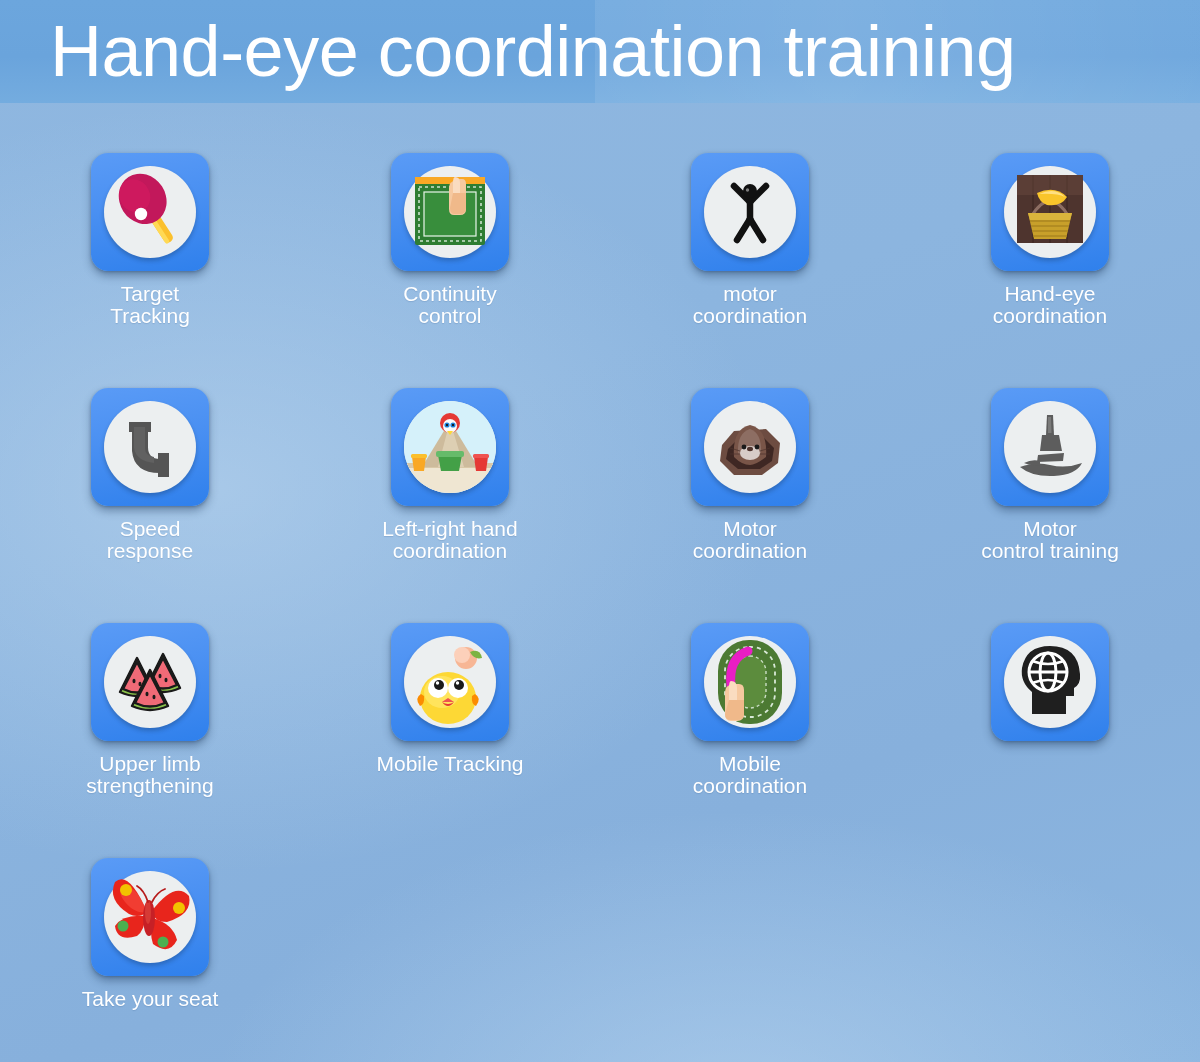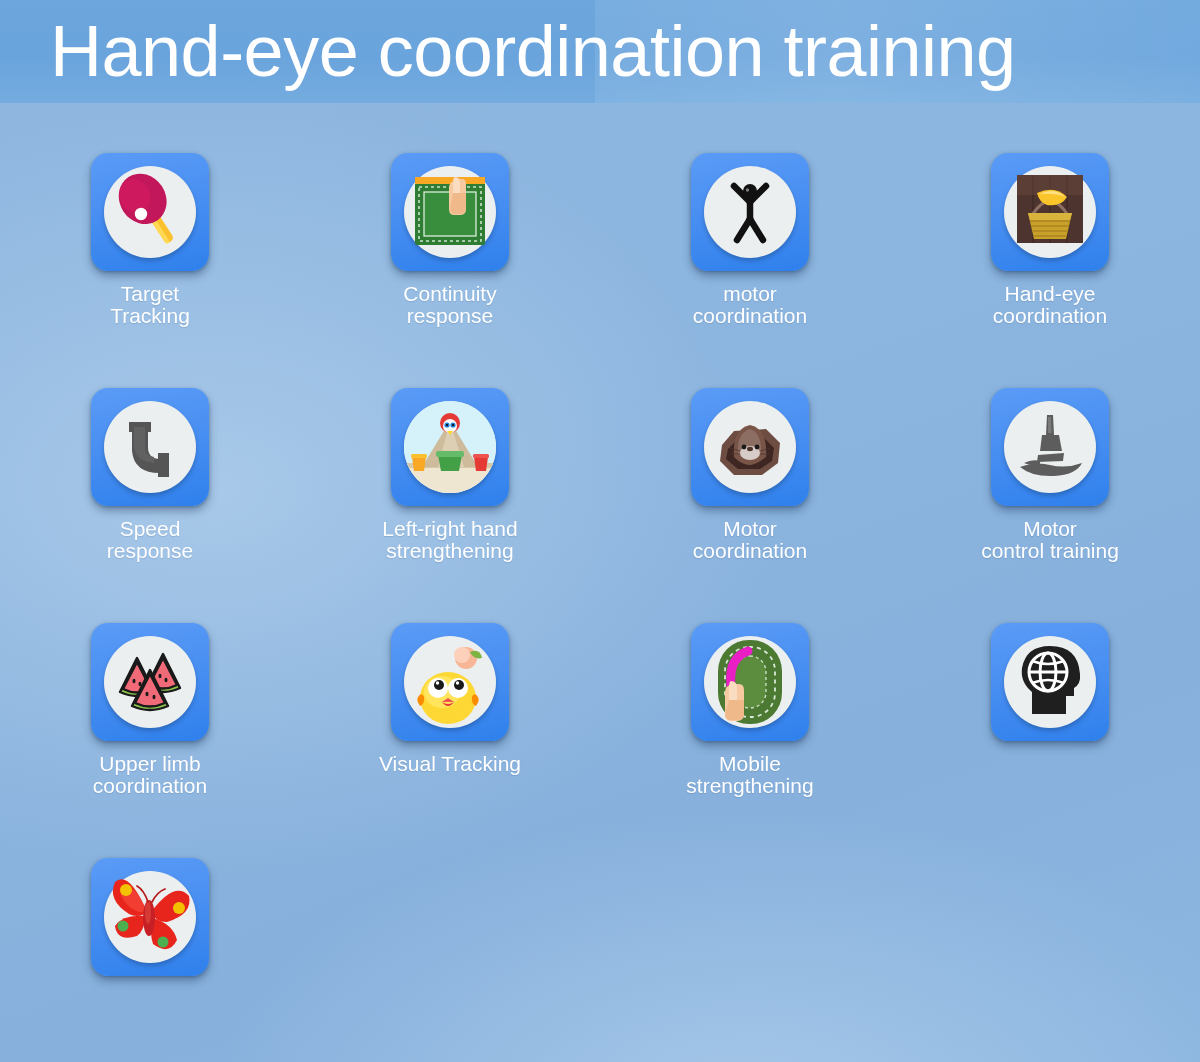--- a/index.html
+++ b/index.html
@@ -167,21 +167,21 @@
             <rect x="15" y="23" width="52" height="44" fill="#388e3c" stroke="#e8f5e9" stroke-width="1.2"></rect>
             <g transform="translate(40,6)">
               <path d="M6 4 L13 4 Q17 4 17 9 L17 34 Q17 40 11 40 L5 40 Q0 40 0 34 L0 14 Q0 8 3 7 Z" fill="#f6c9a0"></path>
               <path d="M6 2 Q11 2 11 8 L11 22 L4 22 L4 8 Q4 2 6 2 Z" fill="#fadcc0"></path>
               <path d="M4 18 L17 18 L17 33 Q17 39 11 39 L6 39 Q1 39 1 33 Z" fill="#f0b98a"></path>
             </g>
           </svg>
         </div>
       </div>
       <div class="label">Continuity
-response</div>
+control</div>
     </div>
 
     <div class="app-cell">
       <div class="tile">
         <div class="disc">
           <svg class="svgfill" viewBox="0 0 92 92">
             <g stroke="#111111" stroke-width="6.5" stroke-linecap="round" fill="none">
               <path d="M46 34 L46 54"></path>
               <path d="M46 36 L30 20"></path>
               <path d="M46 36 L62 20"></path>
@@ -263,21 +263,21 @@
             <path d="M34 54 L58 54 L55 70 L37 70 Z" fill="#43a047"></path>
             <rect x="32" y="50" width="28" height="6" rx="2" fill="#66bb6a"></rect>
             <path d="M8 56 L22 56 L20 70 L10 70 Z" fill="#f9a825"></path>
             <rect x="7" y="53" width="16" height="4" rx="1.5" fill="#fbc02d"></rect>
             <path d="M70 56 L84 56 L82 70 L72 70 Z" fill="#e53935"></path>
             <rect x="69" y="53" width="16" height="4" rx="1.5" fill="#ef5350"></rect>
           </svg>
         </div>
       </div>
       <div class="label">Left-right hand
-strengthening</div>
+coordination</div>
     </div>
 
     <div class="app-cell">
       <div class="tile">
         <div class="disc">
           <svg class="svgfill" viewBox="0 0 92 92">
             <path d="M18 44 L30 30 L62 28 L76 42 L74 62 L58 74 L30 74 L16 60 Z" fill="#6d4c41"></path>
             <path d="M24 48 L34 38 L60 37 L70 47 L68 60 L56 68 L34 68 L22 58 Z" fill="#3e2723"></path>
             <path d="M30 56 Q28 28 46 24 Q64 28 62 56 Q52 64 46 64 Q38 64 30 56 Z" fill="#795548"></path>
             <path d="M34 52 Q33 32 46 28 Q58 32 57 52 Q50 58 46 58 Q40 58 34 52 Z" fill="#8d6e63"></path>
@@ -334,21 +334,21 @@
                 <ellipse cx="36" cy="48" rx="1.5" ry="2.2"></ellipse>
               <ellipse cx="56" cy="40" rx="1.5" ry="2.2"></ellipse>
                 <ellipse cx="62" cy="44" rx="1.5" ry="2.2"></ellipse>
               <ellipse cx="43" cy="58" rx="1.5" ry="2.2"></ellipse>
                 <ellipse cx="50" cy="61" rx="1.5" ry="2.2"></ellipse>
             </g>
           </svg>
         </div>
       </div>
       <div class="label">Upper limb
-coordination</div>
+strengthening</div>
     </div>
 
     <div class="app-cell">
       <div class="tile">
         <div class="disc">
           <svg class="svgfill" viewBox="0 0 92 92">
             <g>
               <circle cx="62" cy="22" r="11" fill="#f7b695"></circle>
               <circle cx="58" cy="19" r="8" fill="#fcd0ba"></circle>
               <path d="M66 16 Q76 12 78 22 Q70 24 66 16 Z" fill="#7cb342"></path>
@@ -363,42 +363,42 @@
               <circle cx="35" cy="49" r="5" fill="#1a1a1a"></circle>
               <circle cx="55" cy="49" r="5" fill="#1a1a1a"></circle>
               <circle cx="33.5" cy="47" r="1.7" fill="#ffffff"></circle>
               <circle cx="53.5" cy="47" r="1.7" fill="#ffffff"></circle>
               <path d="M38 66 Q44 74 50 66 Q44 70 38 66 Z" fill="#e53935"></path>
               <path d="M38 66 L50 66 L44 62 Z" fill="#ef5350"></path>
             </g>
           </svg>
         </div>
       </div>
-      <div class="label">Visual Tracking</div>
+      <div class="label">Mobile Tracking</div>
     </div>
 
     <div class="app-cell">
       <div class="tile">
         <div class="disc">
           <svg class="svgfill" viewBox="0 0 92 92">
             <rect x="14" y="4" width="64" height="84" rx="31" fill="#4c7a33"></rect>
             <rect x="21" y="11" width="50" height="70" rx="24" fill="none" stroke="#e8f5e9" stroke-width="1.8" stroke-dasharray="4 4" opacity="0.9"></rect>
             <rect x="30" y="20" width="32" height="52" rx="16" fill="#5c8c3d"></rect>
             <rect x="30" y="20" width="32" height="52" rx="16" fill="none" stroke="#e8f5e9" stroke-width="1.4" stroke-dasharray="3 3" opacity="0.8"></rect>
             <path d="M27 50 Q24 22 44 15" fill="none" stroke="#e91ec4" stroke-width="9" stroke-linecap="round"></path>
             <g transform="translate(21,44)">
               <path d="M6 4 L14 4 Q19 4 19 10 L19 34 Q19 41 12 41 L6 41 Q0 41 0 34 L0 14 Q0 7 3 6 Z" fill="#f6c9a0"></path>
               <path d="M6 1 Q12 1 12 8 L12 23 L4 23 L4 8 Q4 1 6 1 Z" fill="#fadcc0"></path>
               <path d="M4 20 L19 20 L19 34 Q19 40 12 40 L6 40 Q0 40 0 34 Z" fill="#f0b98a"></path>
             </g>
           </svg>
         </div>
       </div>
       <div class="label">Mobile
-strengthening</div>
+coordination</div>
     </div>
 
     <div class="app-cell">
       <div class="tile">
         <div class="disc">
           <svg class="svgfill" viewBox="0 0 92 92">
             <path d="M46 10 Q74 10 76 38 Q77 48 70 52 L70 60 L62 60 L62 78 L28 78 L28 56 Q16 46 18 32 Q22 10 46 10 Z" fill="#1f1f1f"></path>
             <circle cx="44" cy="36" r="19" fill="none" stroke="#ffffff" stroke-width="3"></circle>
             <ellipse cx="44" cy="36" rx="8" ry="19" fill="none" stroke="#ffffff" stroke-width="3"></ellipse>
             <path d="M25 36 L63 36" stroke="#ffffff" stroke-width="3"></path>
@@ -427,20 +427,21 @@
                 <path d="M55 40 Q60 30 68 27"></path>
               </g>
               <circle cx="29" cy="28" r="6" fill="#f2c200"></circle>
               <circle cx="82" cy="46" r="6" fill="#f2c200"></circle>
               <circle cx="26" cy="64" r="5.5" fill="#4caf50"></circle>
               <circle cx="66" cy="80" r="5.5" fill="#4caf50"></circle>
             </g>
           </svg>
         </div>
       </div>
+      <div class="label">Take your seat</div>
     </div>
 
     <div class="empty-cell"></div>
     <div class="empty-cell"></div>
     <div class="empty-cell"></div>
 
   </div>
 </div>
 
 </body></html>

